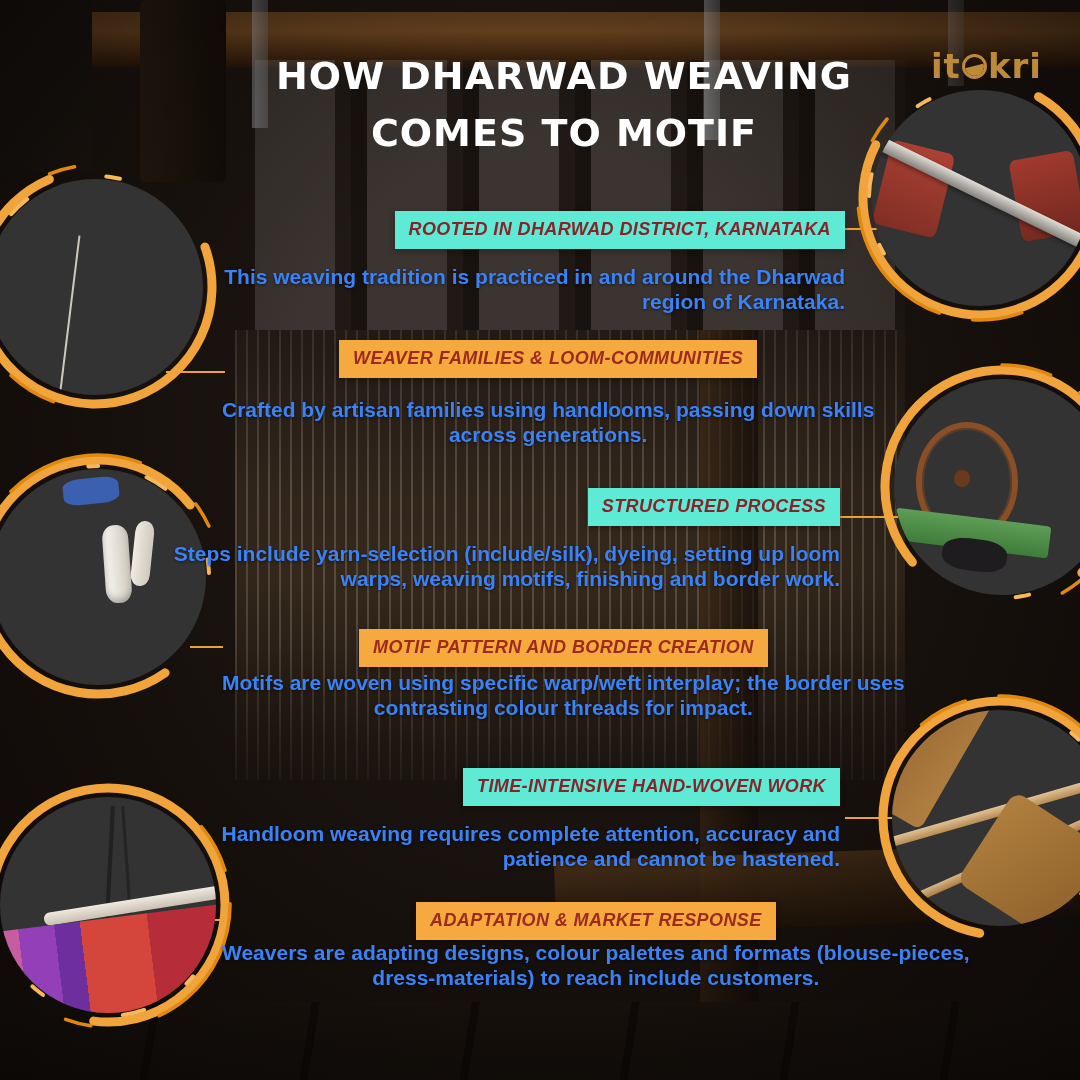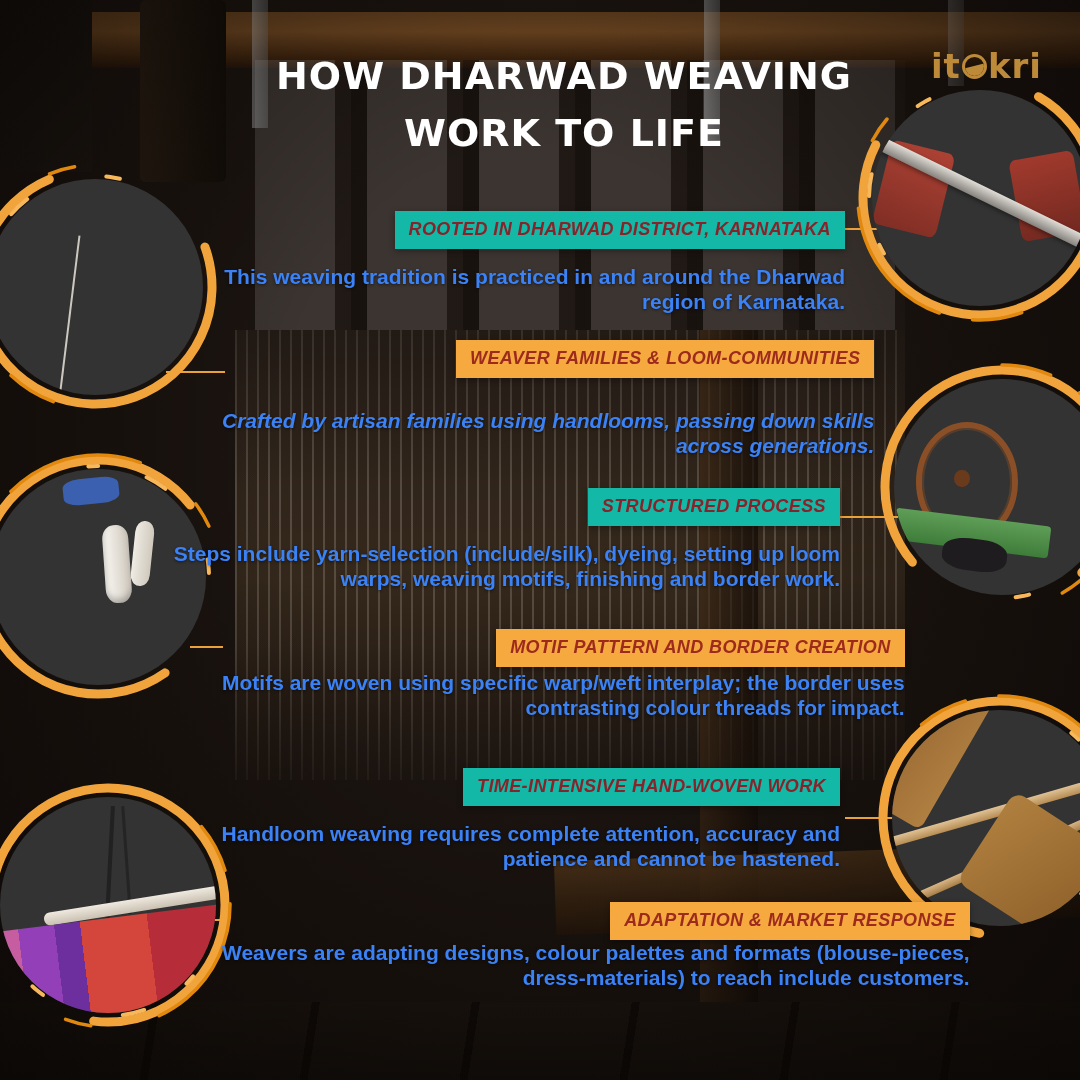--- a/index.html
+++ b/index.html
@@ -143,32 +143,32 @@
   .cn1 { left:843px; top:228px; width:64px; }
   .cn2 { left:166px; top:371px; width:59px; }
   .cn3 { left:838px; top:516px; width:60px; }
   .cn4 { left:190px; top:646px; width:33px; }
   .cn5 { left:845px; top:817px; width:60px; }
   .cn6 { left:194px; top:919px; width:29px; }
 
   
   .section { position:absolute; z-index:6; }
   .section.right { text-align:right; }
-  .section.left { text-align:right; }
+  .section.left { text-align:center; }
   .heading { display:inline-block; font-style:italic; font-weight:bold; font-size:18px;
     letter-spacing:.4px; padding:8px 14px 9px; white-space:nowrap;
     box-shadow:0 2px 6px rgba(0,0,0,.35); }
-  .heading.cream { background:#14b8a6; color:#87242B; }
+  .heading.cream { background:#5eead4; color:#87242B; }
   .heading.orange { background:#F6A93E; color:#9C2B1E; }
   .body { margin:15px 0 0; font-weight:bold; font-size:21px; line-height:25px; color:#3b82f6;
     text-shadow:0 1px 3px rgba(0,0,0,.55); }
   .bodyline { white-space:nowrap; }
   .sec1 { right:235px; top:211px; }
   .sec2 { left:222px;  top:340px; }
-  .sec2 .body { margin-top:30px;font-style:italic; }
+  .sec2 .body { margin-top:19px; }
   .sec3 { right:240px; top:488px; }
   .sec4 { left:222px;  top:629px; }
   .sec4 .body { margin-top:3px; }
   .sec5 { right:240px; top:768px; }
   .sec6 { left:222px;  top:902px; }
   .sec6 .body { margin-top:0; }
 </style>
 </head>
 <body>
 
@@ -182,21 +182,21 @@
   <div class="bg bg-threads"></div>
   <div class="bg bg-corner-tl"></div>
   <div class="bg bg-post1"></div>
   <div class="bg bg-post-mid"></div>
   <div class="bg bg-rail-right"></div>
   <div class="bg bg-floor"></div>
   <div class="bg bg-vignette"></div>
 
   <div class="title">
     <div>HOW DHARWAD WEAVING</div>
-    <div>WORK TO LIFE</div>
+    <div>COMES TO MOTIF</div>
   </div>
 
   <div class="logo"><span>it</span><span class="o"></span><span>kri</span></div>
 
   <div class="pc c-dye">
     <svg class="ring" viewBox="0 0 260 260">
       <circle cx="130" cy="130" r="117" fill="none" stroke="#F2A43C" stroke-width="9" stroke-linecap="round" stroke-dasharray="545 190" transform="rotate(-60 130 130)"></circle>
       <circle cx="130" cy="130" r="122" fill="none" stroke="#E1890F" stroke-width="3.5" stroke-linecap="round" stroke-dasharray="50 34 140 70 26 447" transform="rotate(70 130 130)"></circle>
       <circle cx="130" cy="130" r="111" fill="none" stroke="#F7B85C" stroke-width="4" stroke-linecap="round" stroke-dasharray="10 50 22 84 14 517" transform="rotate(150 130 130)"></circle>
     </svg>

